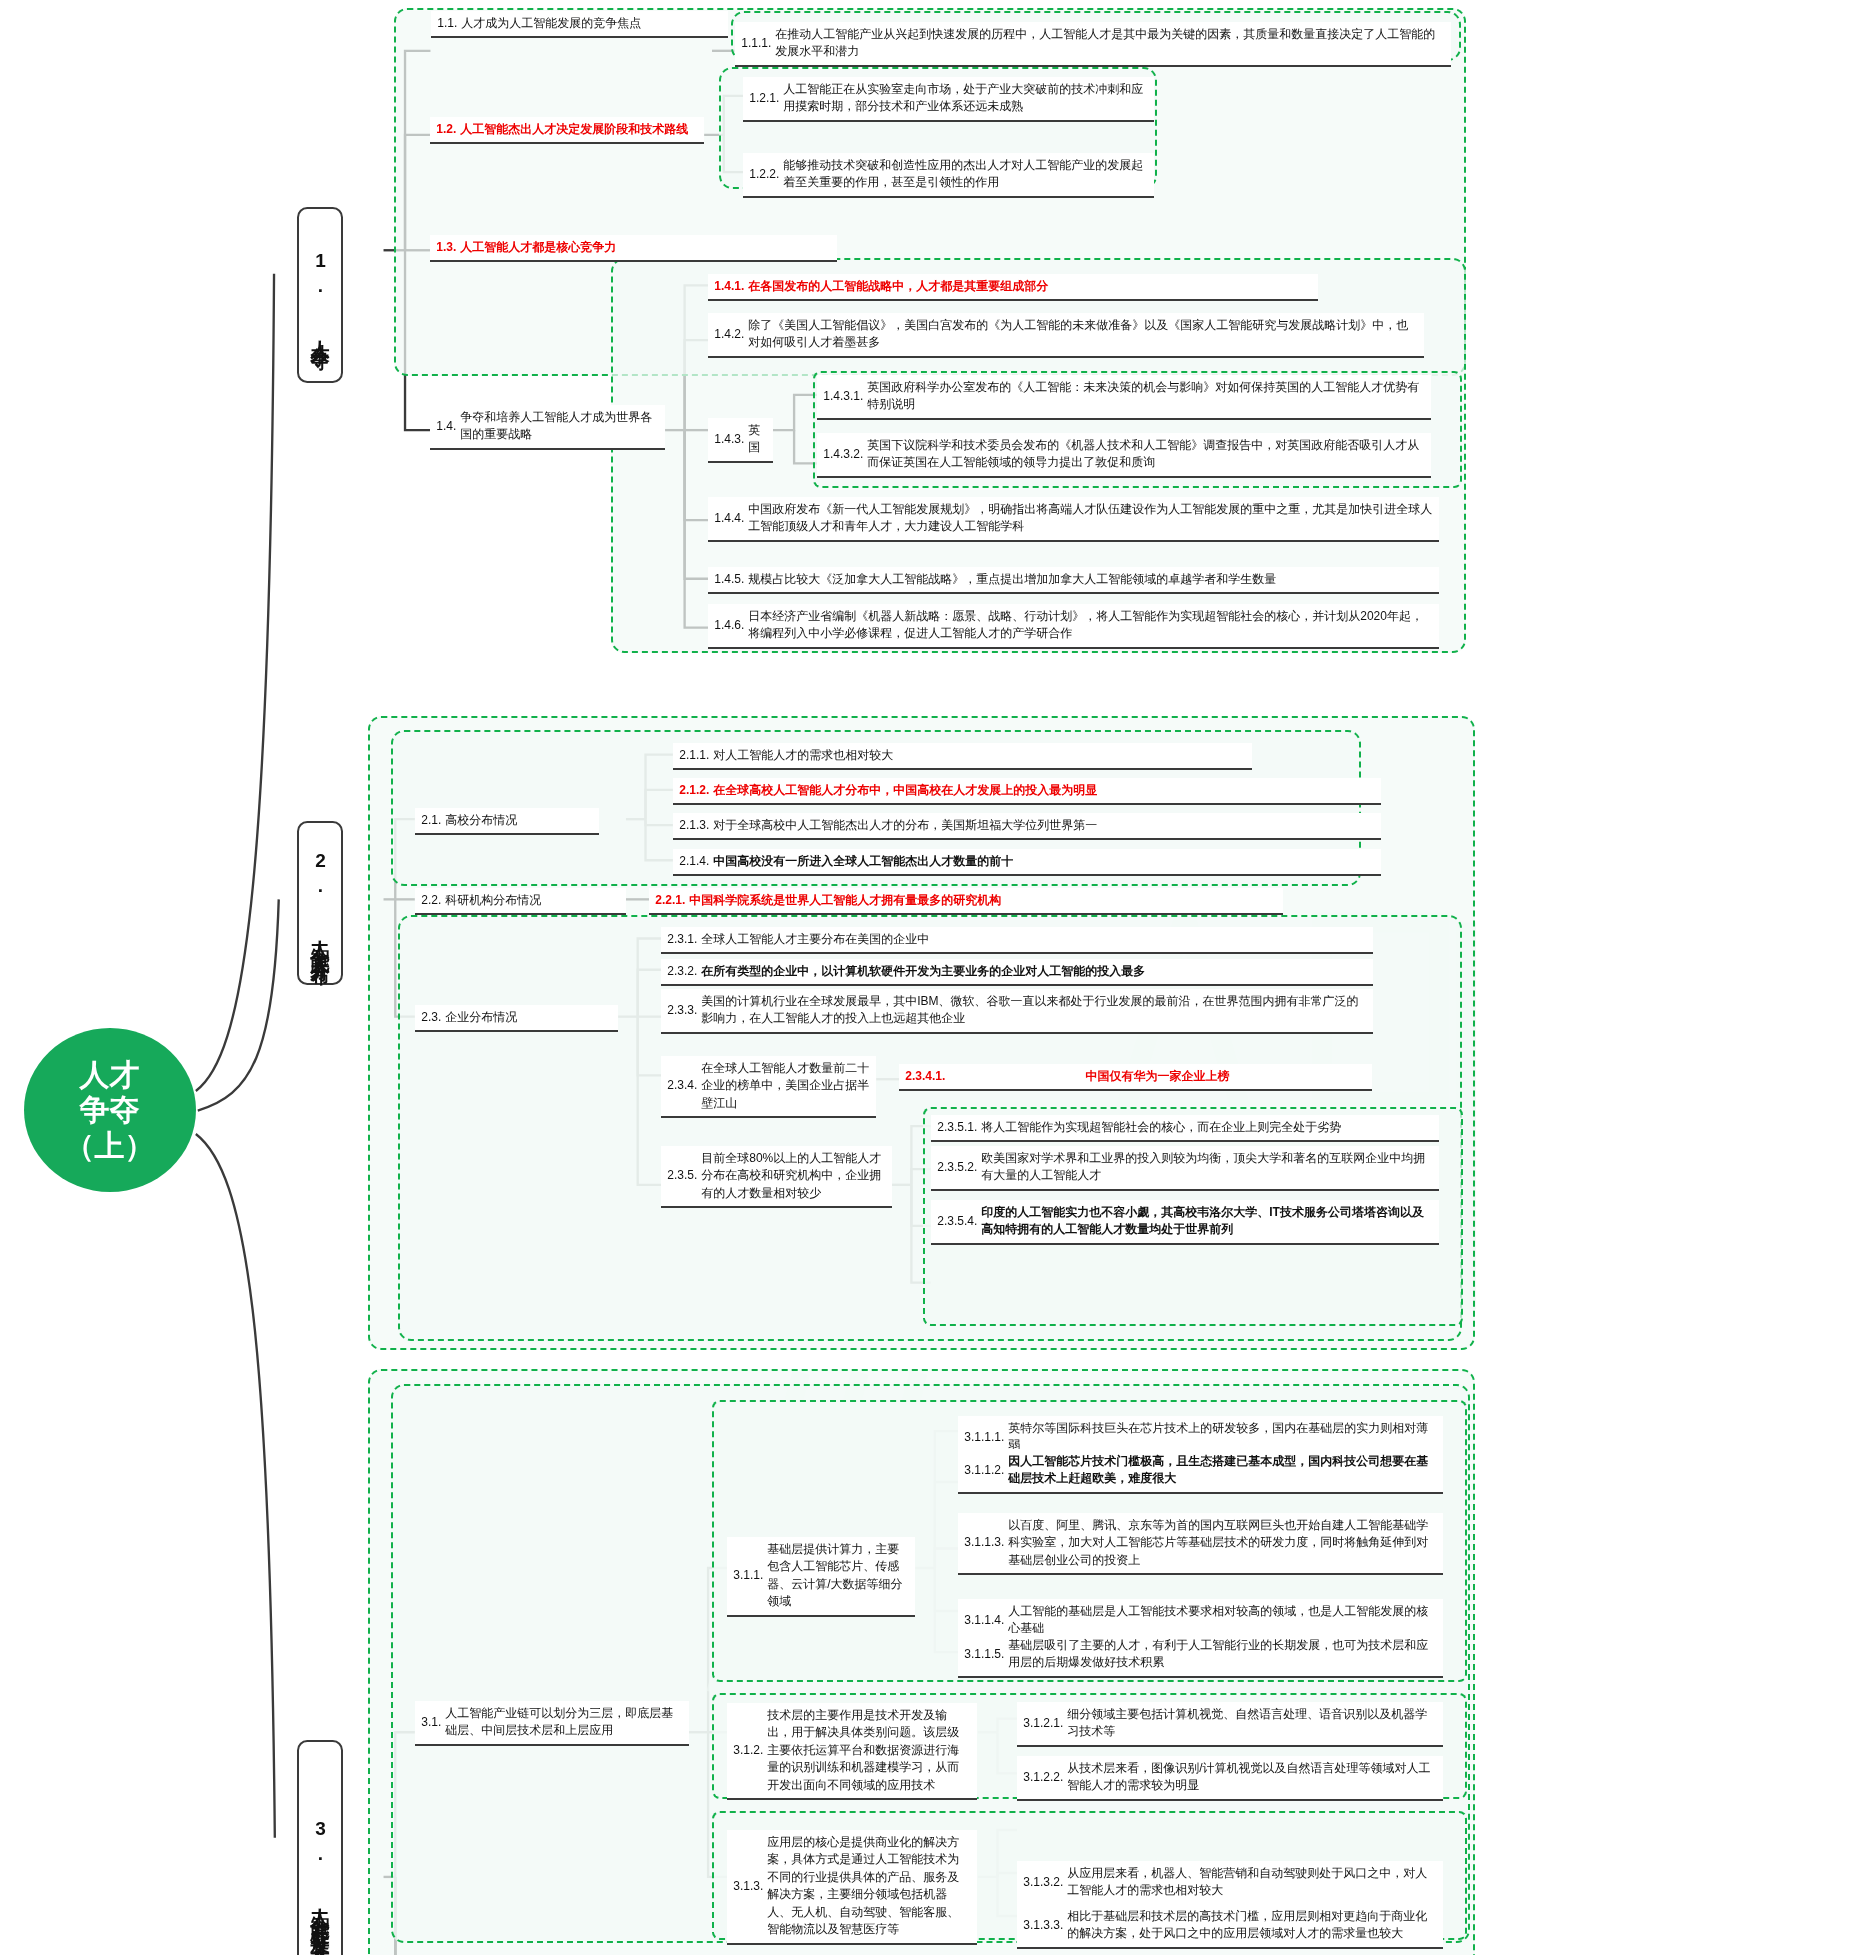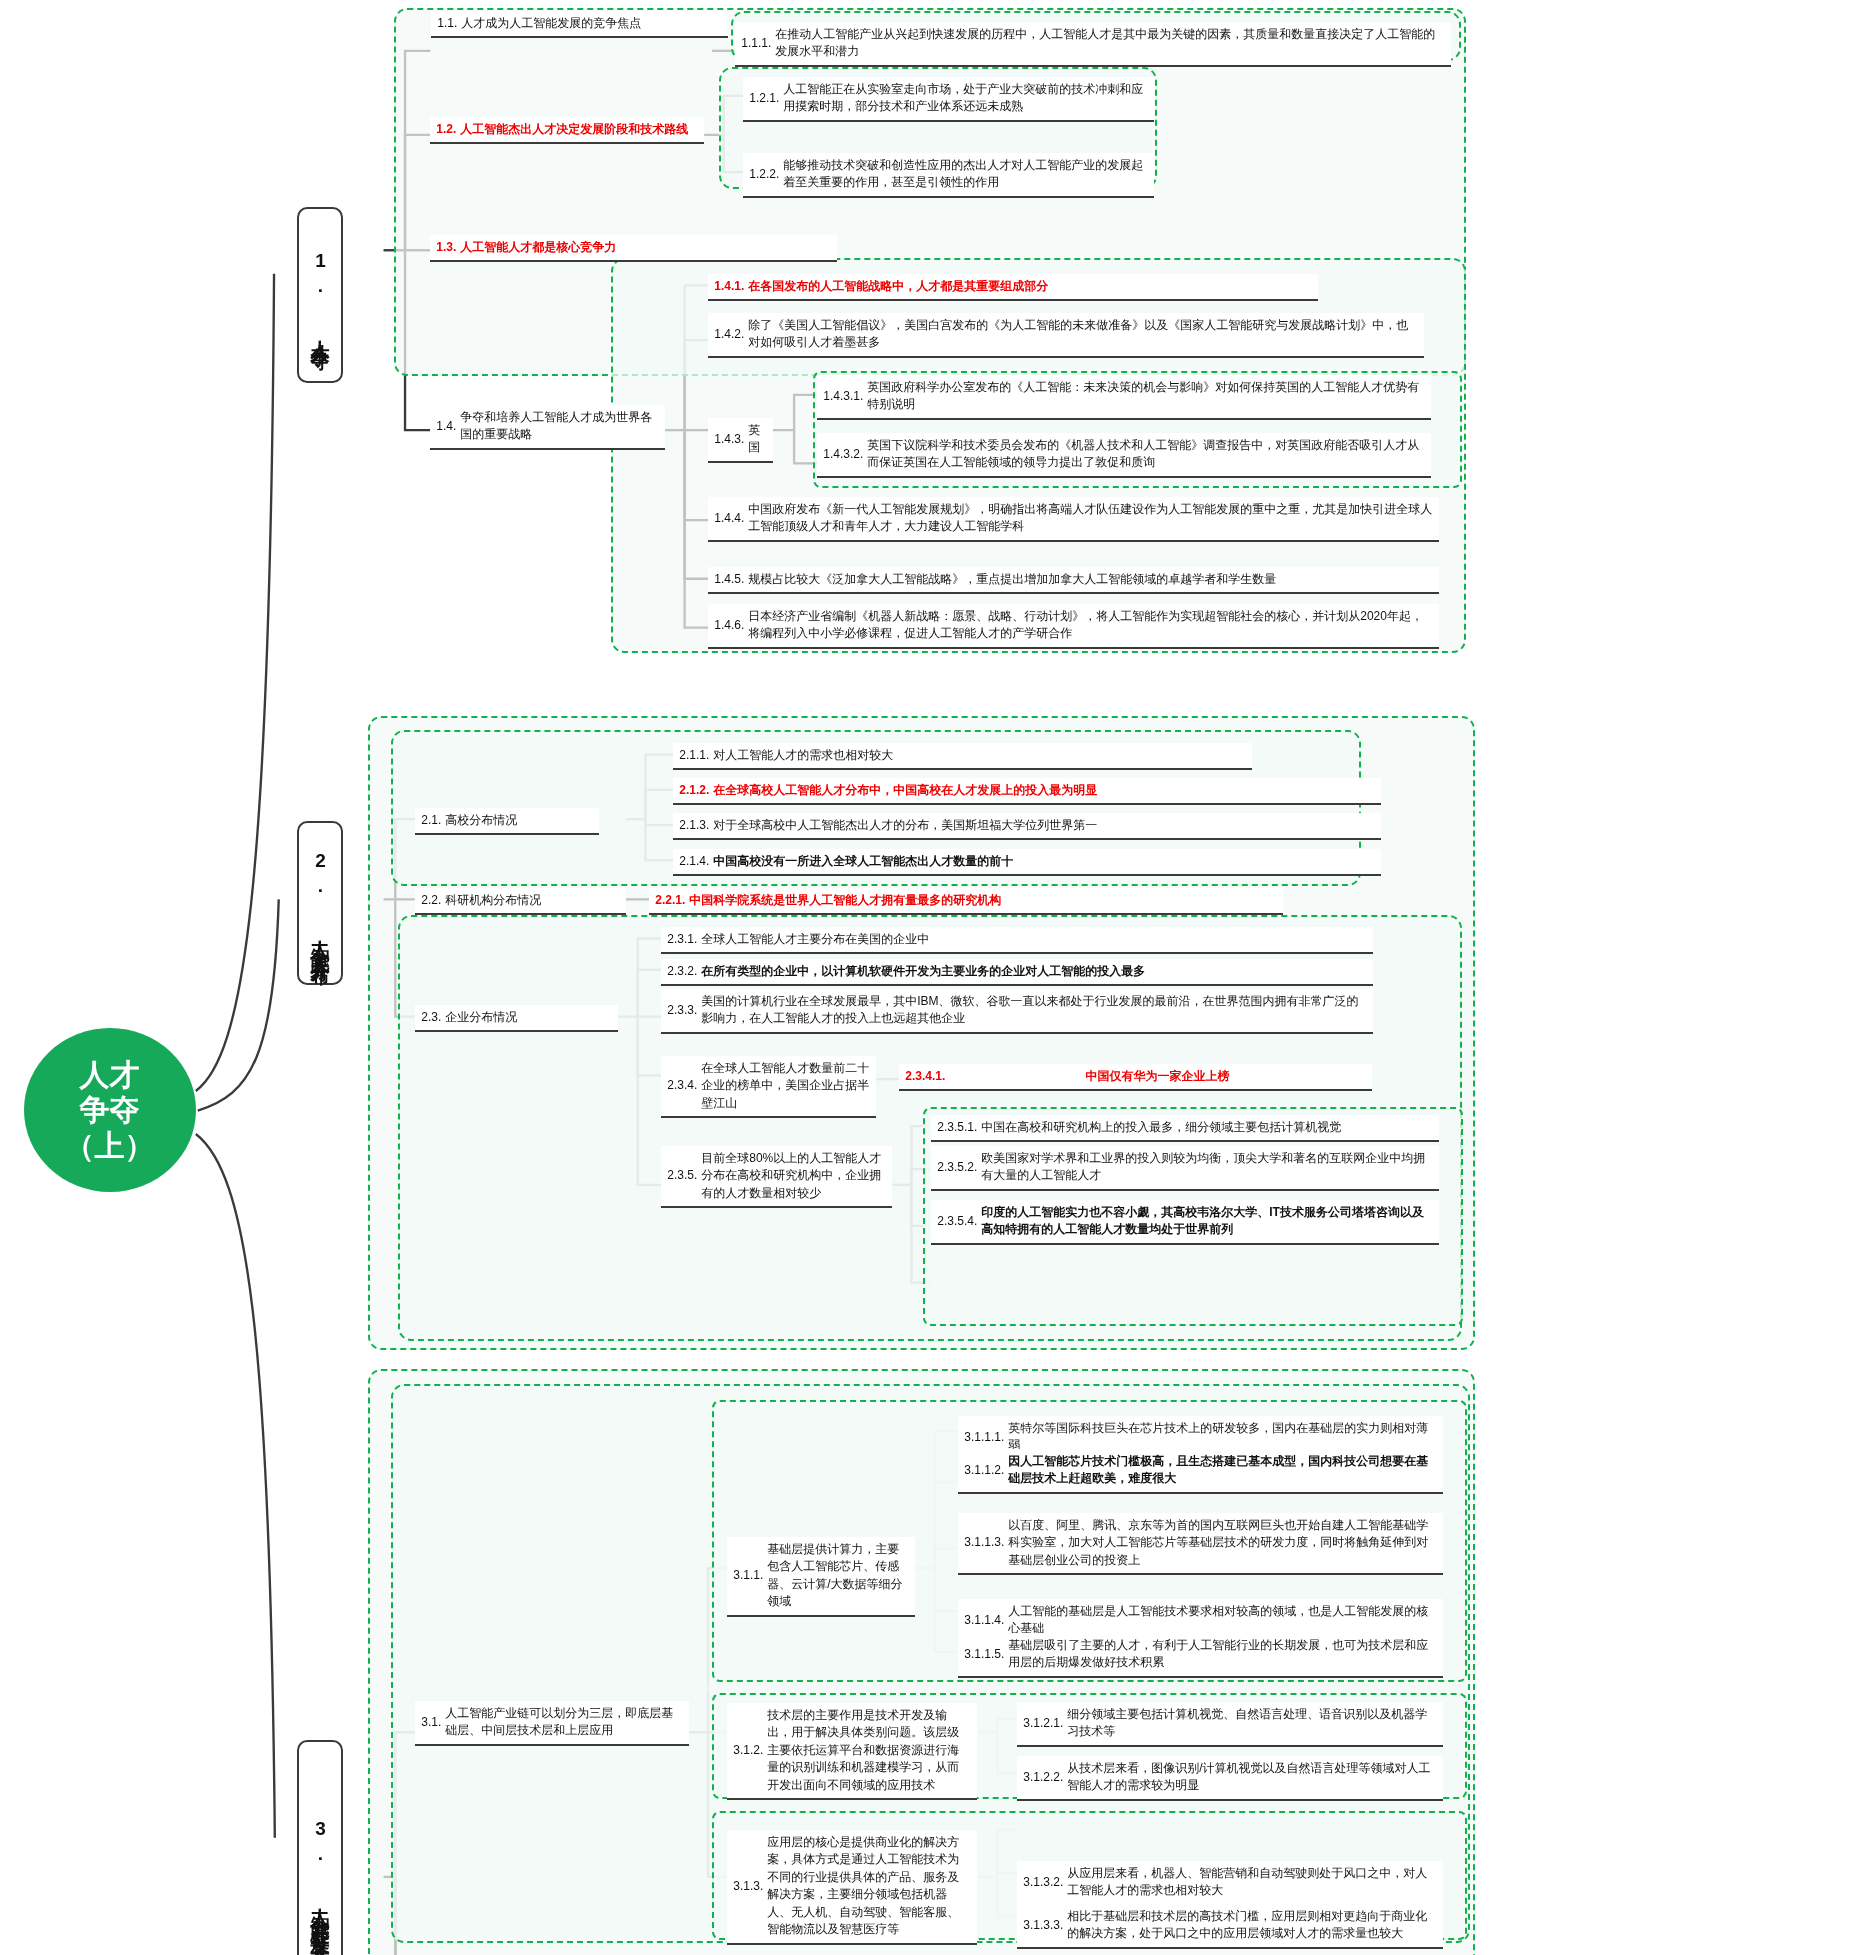--- a/index.html
+++ b/index.html
@@ -312,21 +312,21 @@
   <div class="node red center" style="left:899px;top:1064px;width:473px;">
     <span class="num">2.3.4.1.</span>
     <span class="txt">中国仅有华为一家企业上榜</span>
   </div>
   <div class="node" style="left:661px;top:1146px;width:231px;">
     <span class="num">2.3.5.</span>
     <span class="txt">目前全球80%以上的人工智能人才分布在高校和研究机构中，企业拥有的人才数量相对较少</span>
   </div>
   <div class="node" style="left:931px;top:1115px;width:508px;">
     <span class="num">2.3.5.1.</span>
-    <span class="txt">中国在高校和研究机构上的投入最多，细分领域主要包括计算机视觉</span>
+    <span class="txt">将人工智能作为实现超智能社会的核心，而在企业上则完全处于劣势</span>
   </div>
   <div class="node" style="left:931px;top:1146px;width:508px;">
     <span class="num">2.3.5.2.</span>
     <span class="txt">欧美国家对学术界和工业界的投入则较为均衡，顶尖大学和著名的互联网企业中均拥有大量的人工智能人才</span>
   </div>
   <div class="node" style="left:931px;top:1212px;width:508px;">
     <span class="num">2.3.5.3.</span>
     <span class="txt">在人工智能杰出人才的分布上，美国互联网企业占据绝对优势</span>
   </div>
   <div class="node bold" style="left:931px;top:1200px;width:508px;">

